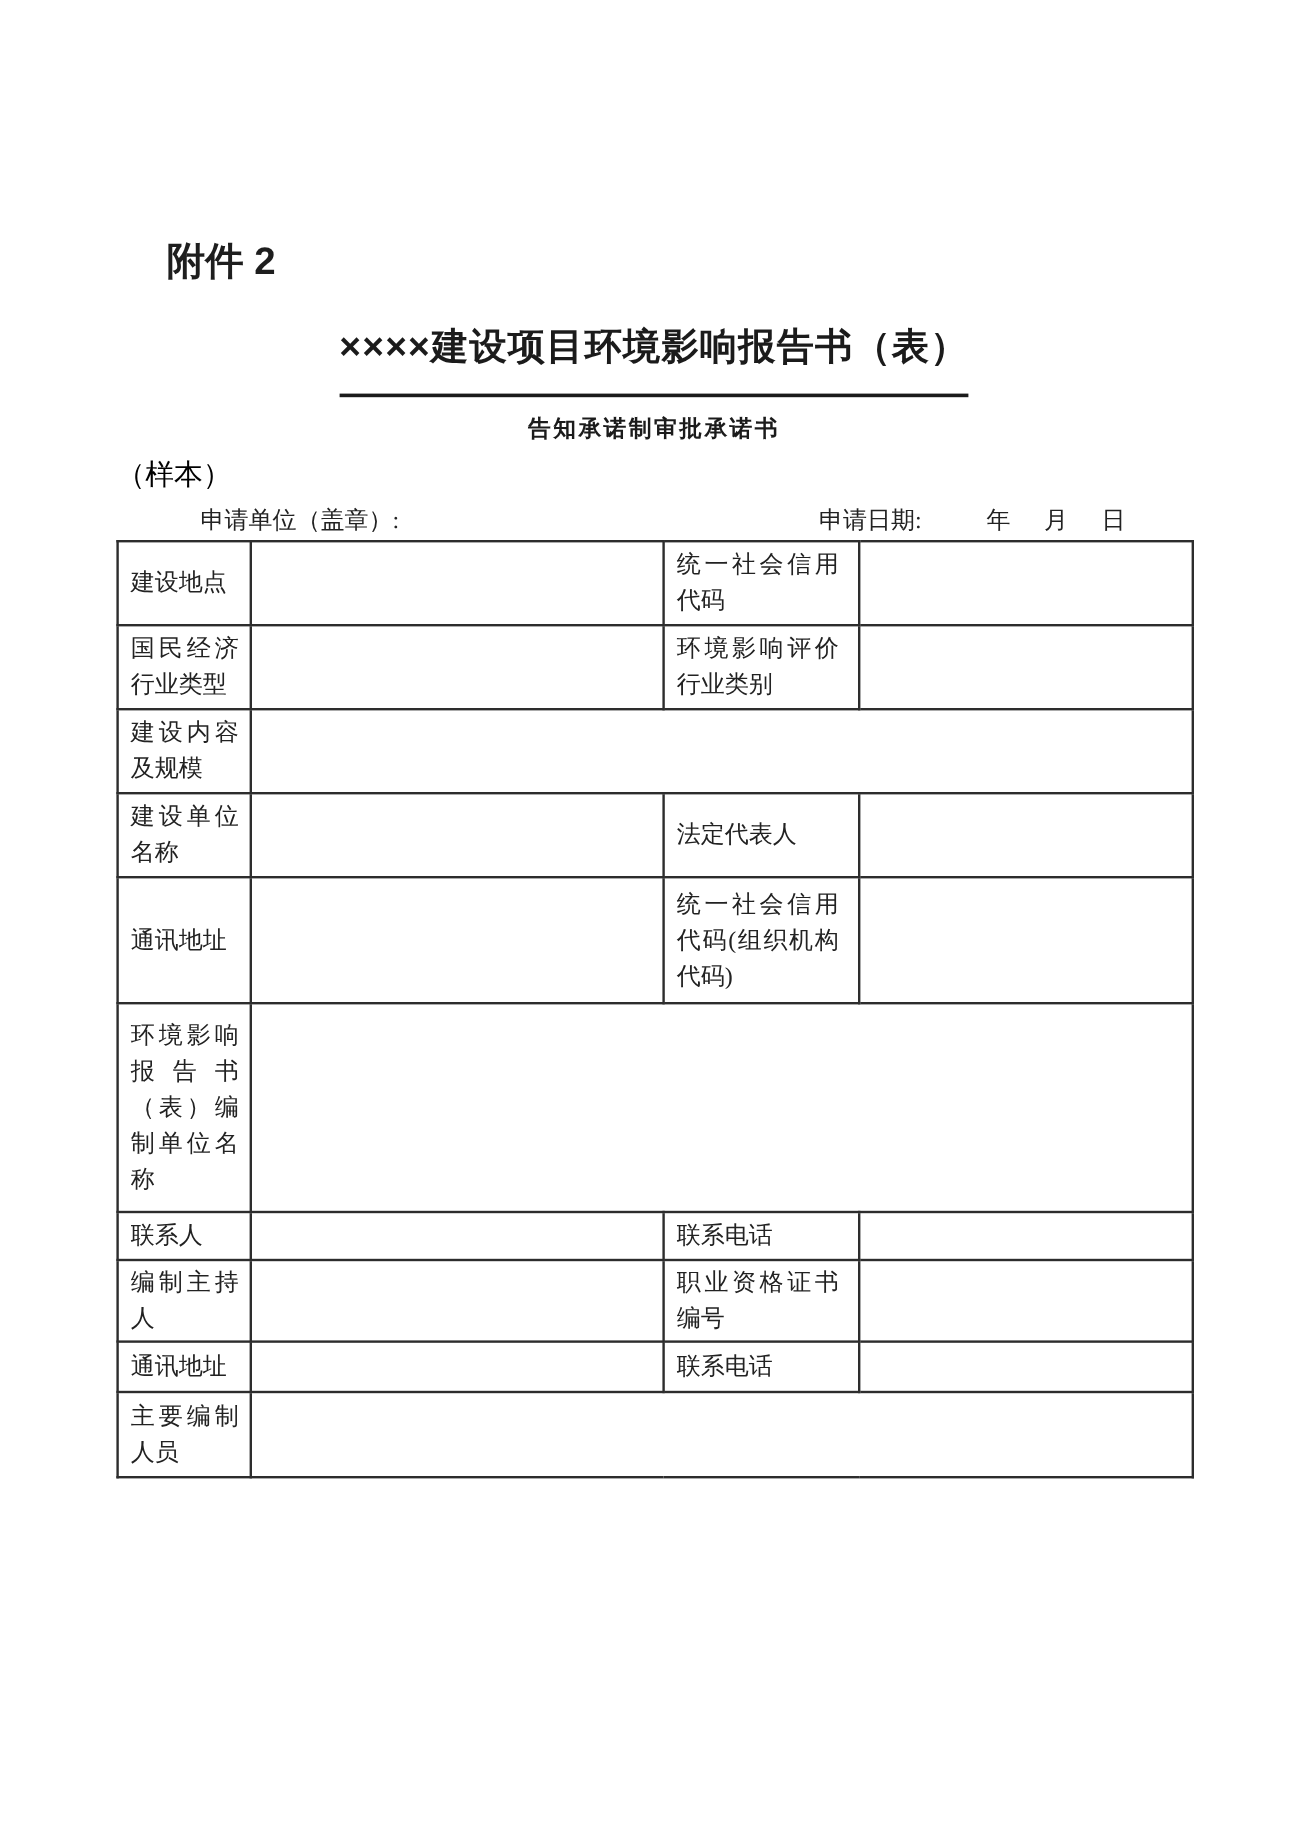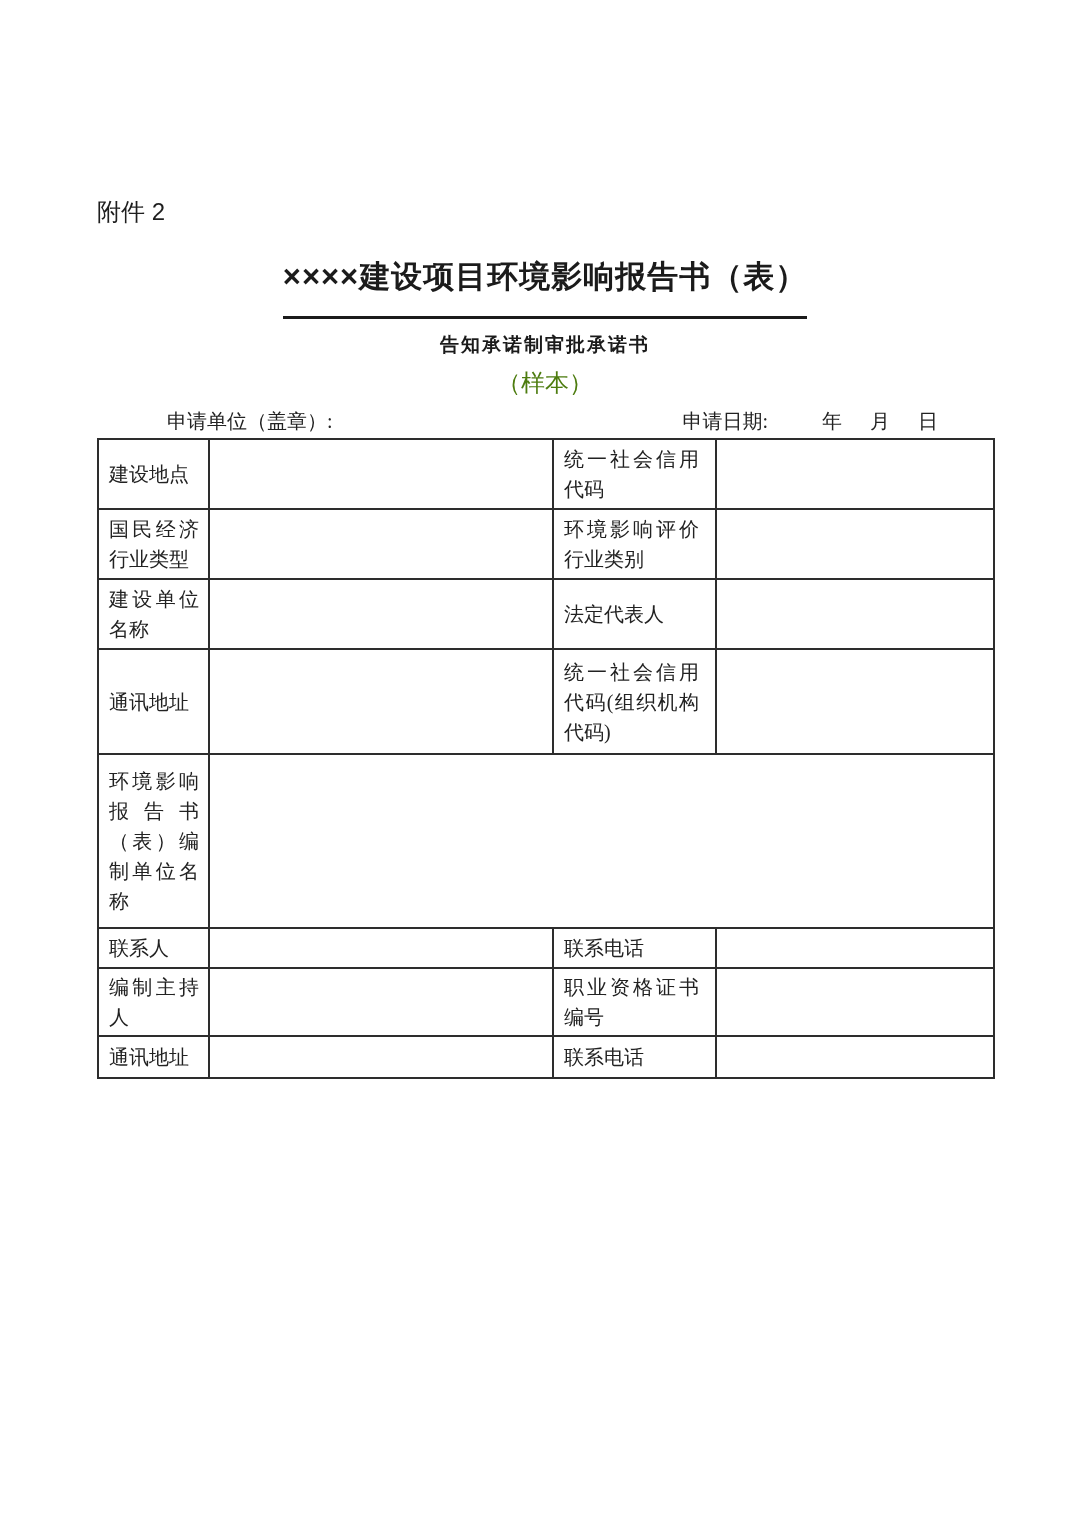--- a/index.html
+++ b/index.html
@@ -8,43 +8,44 @@
     width:1080px; height:1527px;
     position:relative;
     font-family:"Liberation Serif","DejaVu Serif",serif;
     color:#222222;
   }
   .doc {
     position:absolute; left:97px; top:0; width:896px;
   }
   .attachment {
     margin-top:196px;
+    margin-left:42px;
     font-family:"Liberation Sans","DejaVu Sans",sans-serif;
-    font-size:24px;
-    font-weight:normal;
+    font-size:32px;
+    font-weight:bold;
     color:#1e1e1e;
   }
   .title1-wrap { text-align:center; margin-top:28px; }
   .title1 {
     display:inline-block;
     font-family:"Liberation Sans","DejaVu Sans",sans-serif;
     font-size:31px; font-weight:bold; letter-spacing:1px;
     color:#1b1b1b;
     border-bottom:3px solid #1b1b1b;
     padding-bottom:18px;
   }
   .title2 {
     text-align:center; margin-top:13px;
     font-family:"Liberation Sans","DejaVu Sans",sans-serif;
     font-size:19px; font-weight:bold; letter-spacing:2px;
     color:#1b1b1b;
   }
   .subtitle {
-    text-align:center; margin-top:9px;
-    font-size:24px; color:#4d7c0f;
+    margin-top:9px;
+    font-size:24px; color:#000000;
   }
   .app-line {
     margin-top:10px;
     display:flex; justify-content:space-between; align-items:flex-end;
     font-size:20px; color:#222222;
     height:26px;
   }
   .app-left { margin-left:70px; }
   .app-right { margin-right:55px; display:flex; align-items:flex-end; }
   .app-right .date-label { margin-right:26px;margin-left:12px; }
@@ -110,20 +111,24 @@
         <td class="lab3">统一社会信用代码</td>
         <td class="val4"></td>
       </tr>
       <tr style="height:70px">
         <td class="lab1">国民经济行业类型</td>
         <td class="val2"></td>
         <td class="lab3">环境影响评价行业类别</td>
         <td class="val4"></td>
       </tr>
       <tr style="height:70px">
+        <td class="lab1">建设内容及规模</td>
+        <td class="valspan" colspan="3"></td>
+      </tr>
+      <tr style="height:70px">
         <td class="lab1">建设单位名称</td>
         <td class="val2"></td>
         <td class="lab3">法定代表人</td>
         <td class="val4"></td>
       </tr>
       <tr style="height:105px">
         <td class="lab1">通讯地址</td>
         <td class="val2"></td>
         <td class="lab3">统一社会信用代码(组织机构代码)</td>
         <td class="val4"></td>
@@ -143,16 +148,20 @@
         <td class="val2"></td>
         <td class="lab3">职业资格证书编号</td>
         <td class="val4"></td>
       </tr>
       <tr style="height:42px">
         <td class="lab1">通讯地址</td>
         <td class="val2"></td>
         <td class="lab3">联系电话</td>
         <td class="val4"></td>
       </tr>
+      <tr style="height:71px">
+        <td class="lab1">主要编制人员</td>
+        <td class="valspan" colspan="3"></td>
+      </tr>
     </tbody>
   </table>
 
 </div>
 
 </body></html>

